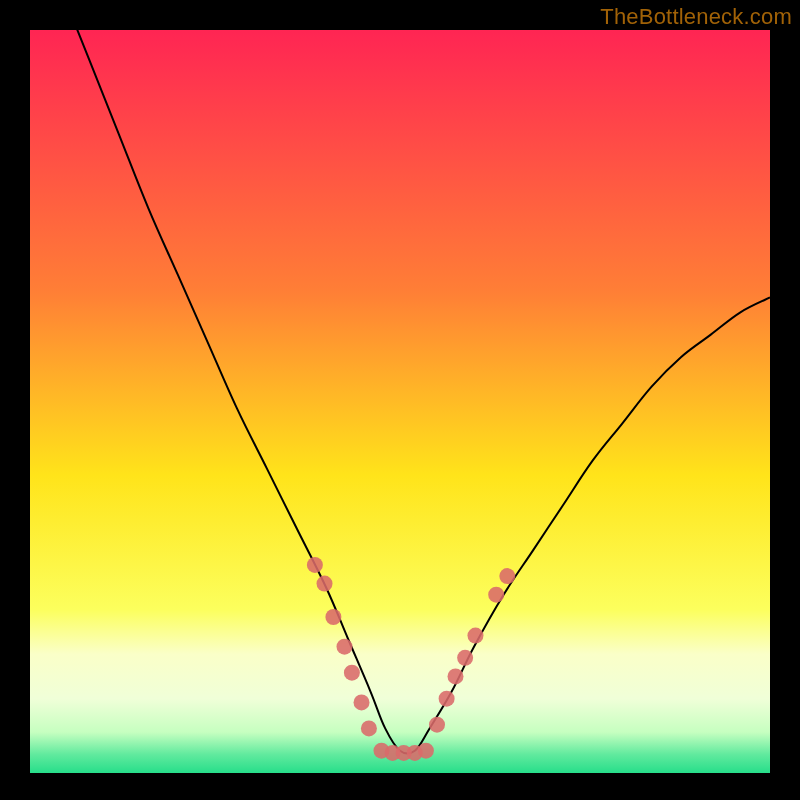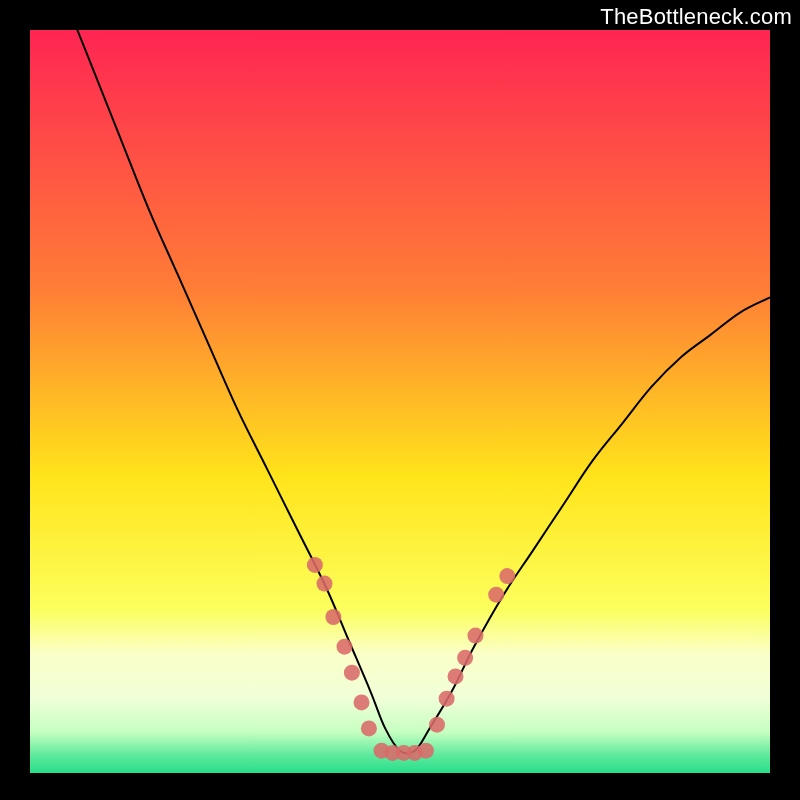--- a/index.html
+++ b/index.html
@@ -12,21 +12,21 @@
   }
   .chart-wrap {
     position: relative;
     width: 800px;
     height: 800px;
   }
   .watermark {
     position: absolute;
     top: 4px;
     right: 8px;
-    color: #ffffff;
+    color: #a16207;
     font-family: Arial, Helvetica, sans-serif;
     font-size: 22px;
     z-index: 10;
     letter-spacing: 0.2px;
   }
 </style>
 </head>
 <body>
 
 <div class="chart-wrap">

